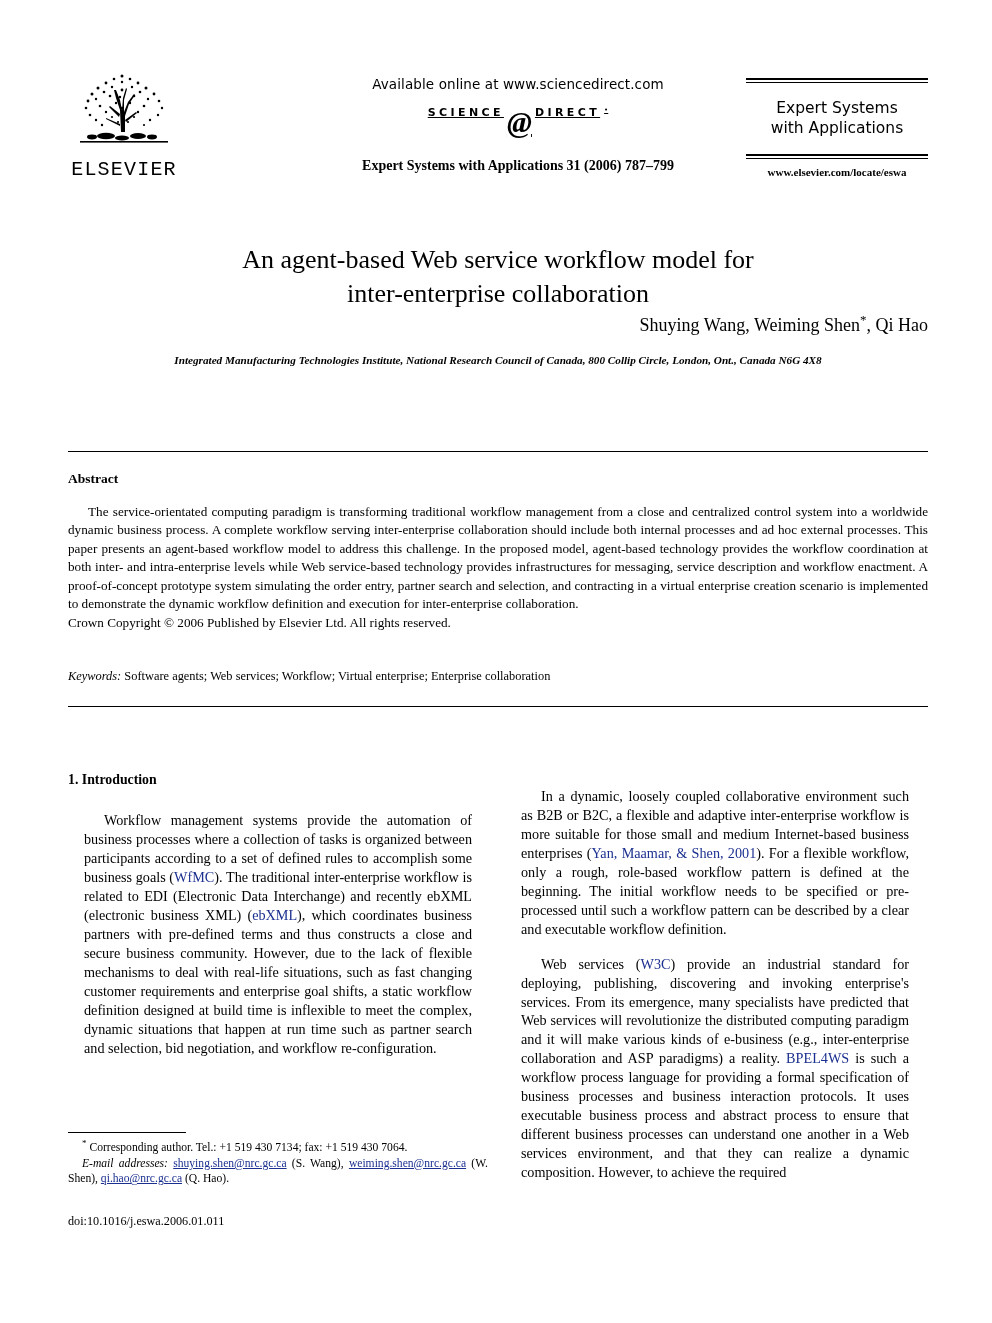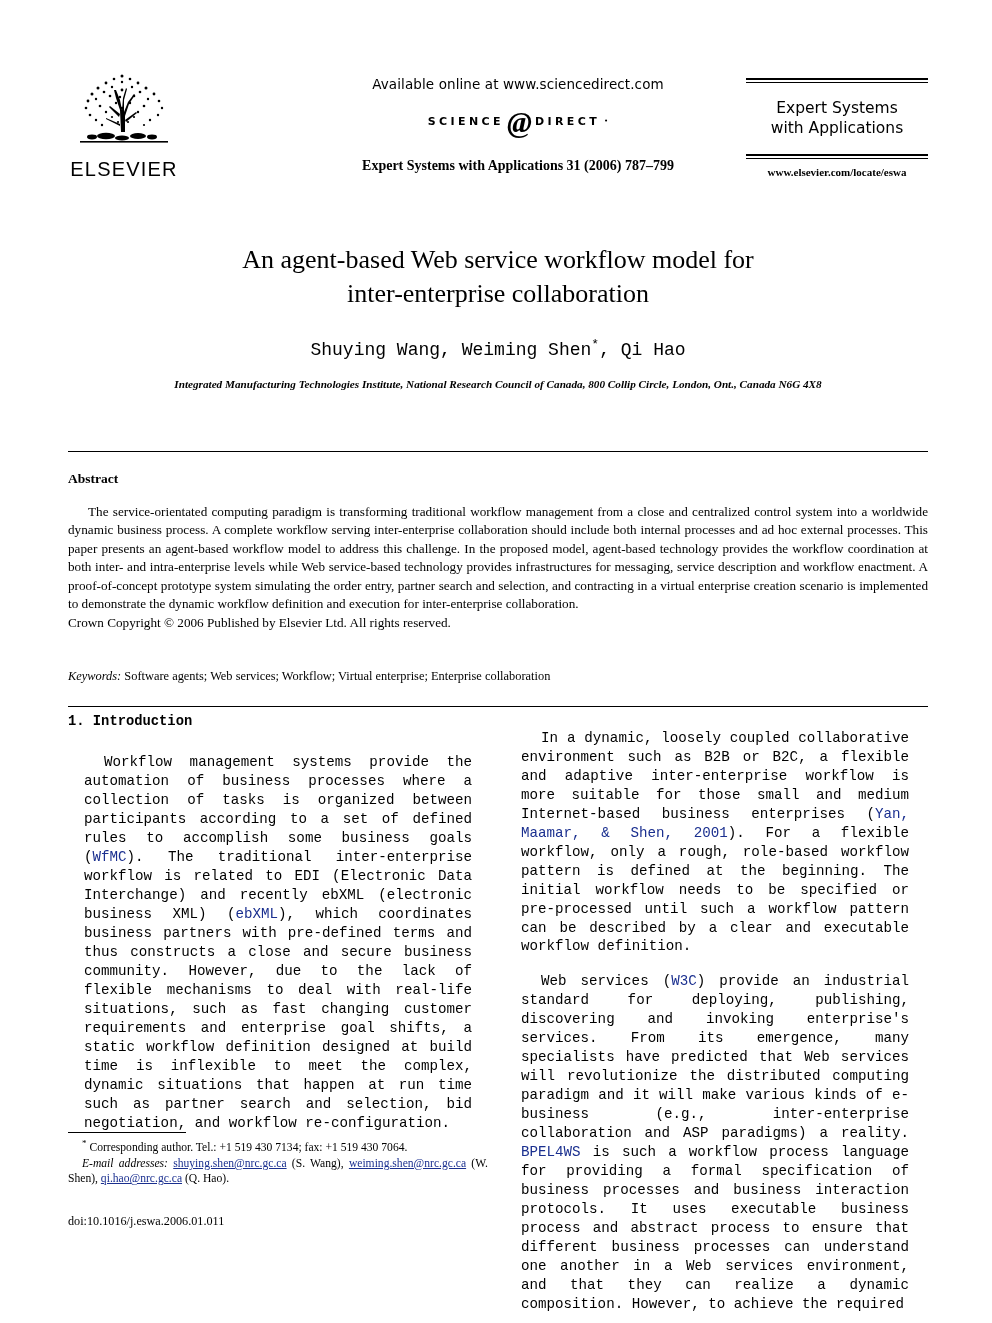--- a/index.html
+++ b/index.html
@@ -33,43 +33,43 @@
     position: absolute;
     left: 0px; top: 4px;
     width: 112px;
     text-align: center;
   }
   .tree {
     display: block;
     margin: 0 auto;
   }
   .elsevier-word {
-    font-family: Liberation Sans, sans-serif;
+    font-family: Liberation Mono, monospace;
     font-size: 20px;
     letter-spacing: 1.2px;
     margin-top: 1px;
     line-height: 1.05;
   }
   .center-head {
     position: absolute;
     left: 200px; top: 10px;
     width: 500px;
     text-align: center;
   }
   .avail-online {
     font-family: "DejaVu Sans", sans-serif;
     font-size: 13.5px;
     letter-spacing: 0.1px;
   }
   .sd-logo {
     margin-top: 14px;
     display: flex;
-    align-items: center;
     justify-content: center;
     gap: 2px;
+    text-decoration: underline;
   }
   .sd-word {
     font-family: "DejaVu Sans", sans-serif;
     font-weight: bold;
     font-size: 11px;
     letter-spacing: 3.4px;
   }
   .sd-at {
     font-family: "Liberation Serif", serif;
     font-style: italic;
@@ -125,24 +125,24 @@
     text-align: center;
   }
   .paper-title {
     font-family: "Liberation Serif", serif;
     font-size: 26px;
     line-height: 1.32;
     font-weight: normal;
     margin: 0;
   }
   .authors {
-    margin-top: 25px;
-    font-family: Liberation Mono, monospace;
+    font-family: Liberation Serif, serif;
     font-size: 18px;
     font-weight: normal;
+    text-align: right;
   }
   .authors sup { font-size: 13px; }
   .affiliation {
     margin-top: 18px;
     font-family: "Liberation Serif", serif;
     font-style: italic;
     font-weight: bold;
     font-size: 11.2px;
   }
 
@@ -189,23 +189,23 @@
   .rule-bottom {
     position: absolute;
     left: 68px; top: 706px;
     width: 860px;
     border-top: 1px solid #000;
   }
 
   
   .col {
     position: absolute;
-    top: 713px;
+    top: 771px;
     width: 420px;
-    font-family: Liberation Mono, monospace;
+    font-family: Liberation Serif, serif;
     font-size: 14.2px;
     line-height: 1.335;
     text-align: justify;
   }
   .col-left  { left: 68px; }
   .col-right { left: 505px; }
   .section-heading {
     font-weight: bold;
     font-size: 13.8px;
     margin: 0 0 22px 0;

